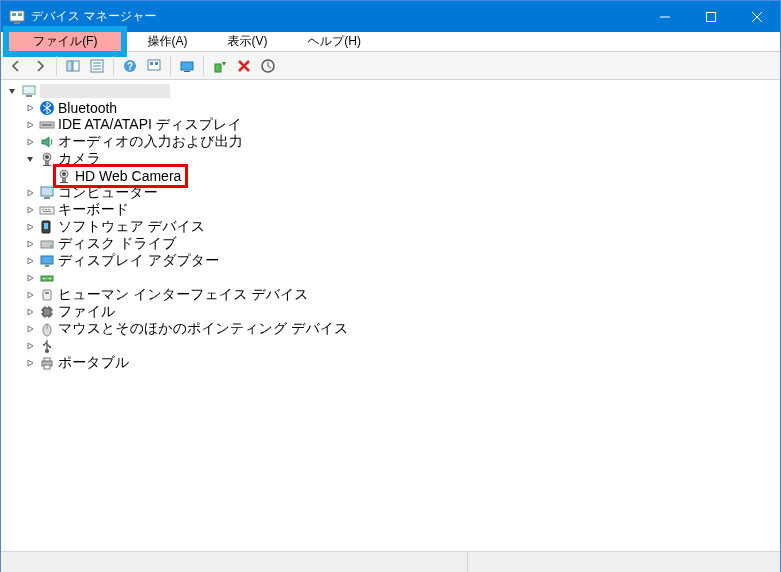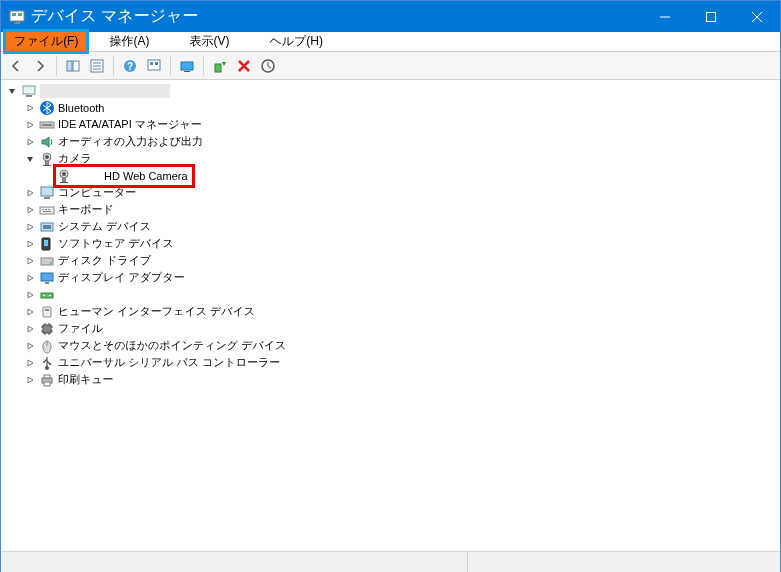--- a/index.html
+++ b/index.html
@@ -1,36 +1,36 @@
 <!DOCTYPE html>
 <html><head>
 <meta charset="utf-8">
 <style>
 * { margin: 0; padding: 0; box-sizing: border-box; }
 body { font-family: "Segoe UI", "Yu Gothic UI", Meiryo, sans-serif; font-size: 12px; background: #fff; width: 781px; height: 572px; overflow: hidden; border: 1px solid #4a88d6; }
 .titlebar { background: #0078d7; color: #fff; height: 31px; display: flex; align-items: center; }
 .titlebar-icon { width: 16px; height: 16px; margin: 0 6px 0 8px; }
-.titlebar-title { flex: 1; font-size: 16px; }
+.titlebar-title { flex: 1; font-size: 12px; }
 .winbtns { display: flex; height: 100%; }
 .winbtn { width: 46px; height: 100%; display: flex; align-items: center; justify-content: center; cursor: pointer; }
 .menubar { background: #fff; height: 20px; display: flex; align-items: center; border-bottom: 1px solid #d0d0d0; padding-left: 2px; }
 .menuitem { padding: 2px 20px; cursor: pointer; font-size: 12px; }
-.menuitem.sel { background: #f97316; border: 3px solid #0ea5e9; padding: 1px 8px; }
+.menuitem.sel { background: #fca5a5; border: 6px solid #0ea5e9; padding: 1px 24px; }
 .toolbar { height: 28px; background: #f5f5f5; border-bottom: 1px solid #d4d4d4; display: flex; align-items: center; padding: 0 4px; gap: 2px; }
 .tb-btn { width: 22px; height: 22px; display: flex; align-items: center; justify-content: center; border: 1px solid transparent; cursor: pointer; }
 .tb-sep { width: 1px; height: 20px; background: #d4d4d4; margin: 0 3px; }
 .content { position: absolute; top: 80px; bottom: 22px; left: 1px; right: 1px; background: #fff; overflow: auto; }
 .tree { padding: 2px 0 2px 4px; }
 .tree-row { display: flex; align-items: center; height: 17px; cursor: pointer; white-space: nowrap; }
 .indent { display: inline-block; }
 .expander { width: 14px; height: 14px; display: inline-flex; align-items: center; justify-content: center; margin-right: 2px; }
 .node-icon { width: 16px; height: 16px; margin-right: 3px; flex-shrink: 0; }
-.node-label { font-size: 11px; }
+.node-label { font-size: 14px; }
 .root-blur { width: 130px; height: 14px; background: #e8e8e8; }
-.highlight-box { border: 3px solid #e60000; display: inline-flex; align-items: center; padding: 1px 4px 1px 0; gap: 29px; }
+.highlight-box { border: 3px solid #e60000; display: inline-flex; align-items: center; padding: 1px 4px 1px 0; }
 .statusbar { position: absolute; bottom: 0; left: 1px; right: 1px; height: 21px; background: #f0f0f0; border-top: 1px solid #d4d4d4; display: flex; }
 .status-pane { border-right: 1px solid #d4d4d4; height: 100%; }
 svg { display: block; }
 </style>
 </head>
 <body>
 
 <div class="titlebar">
   <span class="titlebar-icon">
     <svg viewBox="0 0 16 16">
@@ -171,21 +171,21 @@
           <svg width="10" height="10">
             <path d="M3 2 L8 5 L3 8 Z" fill="none" stroke="#787878"></path>
           </svg>
         </span>
         <span class="node-icon">
           <svg viewBox="0 0 16 16">
             <rect x="1" y="5" width="14" height="6" fill="#ccc" stroke="#888"></rect>
             <rect x="3" y="7" width="10" height="2" fill="#888"></rect>
           </svg>
         </span>
-        <span class="node-label">IDE ATA/ATAPI マネージャー</span>
+        <span class="node-label">IDE ATA/ATAPI ディスプレイ</span>
       </div>
       <div class="tree-row">
         <span class="indent" style="width:18px"></span>
         <span class="expander">
           <svg width="10" height="10">
             <path d="M3 2 L8 5 L3 8 Z" fill="none" stroke="#787878"></path>
           </svg>
         </span>
         <span class="node-icon">
           <svg viewBox="0 0 16 16">
@@ -261,35 +261,20 @@
       </div>
       <div class="tree-row">
         <span class="indent" style="width:18px"></span>
         <span class="expander">
           <svg width="10" height="10">
             <path d="M3 2 L8 5 L3 8 Z" fill="none" stroke="#787878"></path>
           </svg>
         </span>
         <span class="node-icon">
           <svg viewBox="0 0 16 16">
-            <rect x="2" y="4" width="12" height="8" fill="#cde" stroke="#58a"></rect>
-            <rect x="4" y="6" width="8" height="4" fill="#58a"></rect>
-          </svg>
-        </span>
-        <span class="node-label">システム デバイス</span>
-      </div>
-      <div class="tree-row">
-        <span class="indent" style="width:18px"></span>
-        <span class="expander">
-          <svg width="10" height="10">
-            <path d="M3 2 L8 5 L3 8 Z" fill="none" stroke="#787878"></path>
-          </svg>
-        </span>
-        <span class="node-icon">
-          <svg viewBox="0 0 16 16">
             <rect x="3" y="2" width="8" height="12" rx="1" fill="#444" stroke="#222"></rect>
             <rect x="5" y="4" width="4" height="6" fill="#6cf"></rect>
           </svg>
         </span>
         <span class="node-label">ソフトウェア デバイス</span>
       </div>
       <div class="tree-row">
         <span class="indent" style="width:18px"></span>
         <span class="expander">
           <svg width="10" height="10">
@@ -394,37 +379,36 @@
           </svg>
         </span>
         <span class="node-icon">
           <svg viewBox="0 0 16 16">
             <path d="M8 2 L8 12 M8 4 L5 7 M8 6 L11 9" stroke="#555" fill="none" stroke-width="1.2"></path>
             <circle cx="8" cy="13" r="2" fill="#555"></circle>
             <circle cx="5" cy="7" r="1" fill="#555"></circle>
             <rect x="10" y="8" width="2" height="2" fill="#555"></rect>
           </svg>
         </span>
-        <span class="node-label">ユニバーサル シリアル バス コントローラー</span>
       </div>
       <div class="tree-row">
         <span class="indent" style="width:18px"></span>
         <span class="expander">
           <svg width="10" height="10">
             <path d="M3 2 L8 5 L3 8 Z" fill="none" stroke="#787878"></path>
           </svg>
         </span>
         <span class="node-icon">
           <svg viewBox="0 0 16 16">
             <rect x="3" y="6" width="10" height="5" fill="#bbb" stroke="#777"></rect>
             <rect x="5" y="3" width="6" height="3" fill="#fff" stroke="#777"></rect>
             <rect x="5" y="10" width="6" height="4" fill="#fff" stroke="#777"></rect>
           </svg>
         </span>
-        <span class="node-label">印刷キュー</span>
+        <span class="node-label">ポータブル</span>
       </div>
     </div>
 </div>
 
 <div class="statusbar">
   <div class="status-pane" style="width:60%"></div>
   <div class="status-pane" style="flex:1;border-right:none"></div>
 </div>
 
 </body></html>

